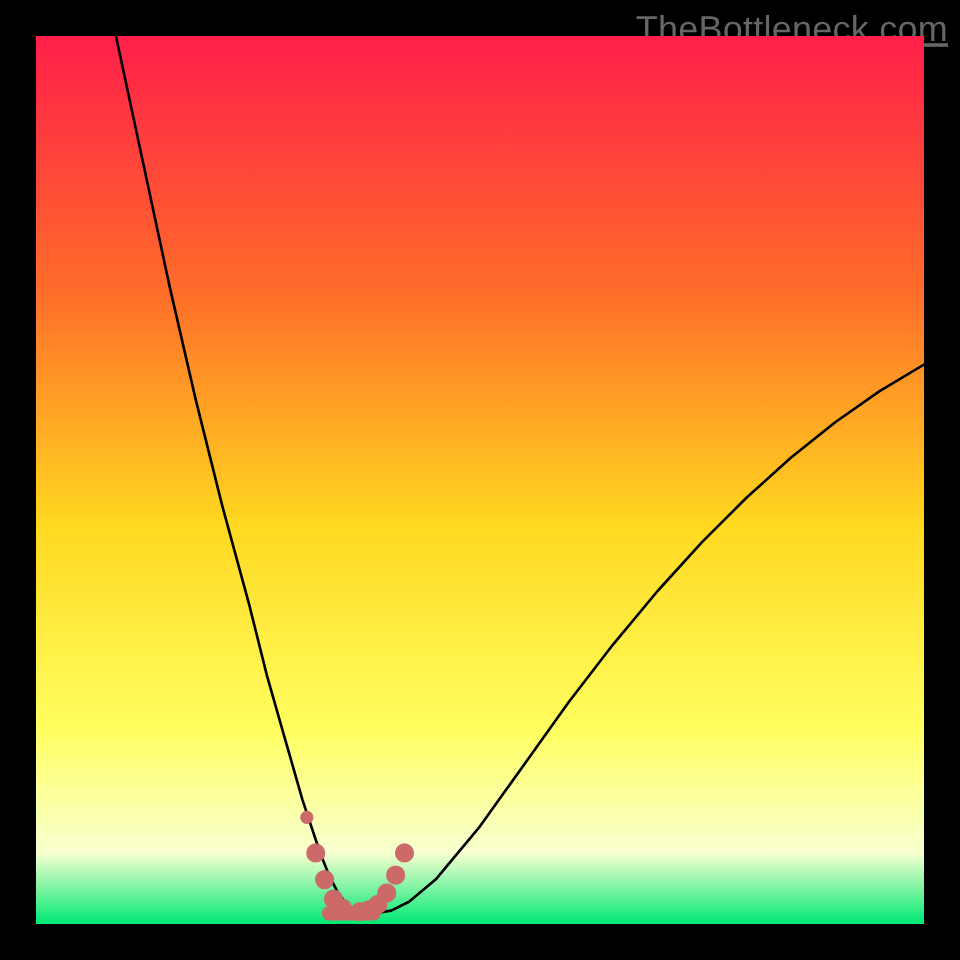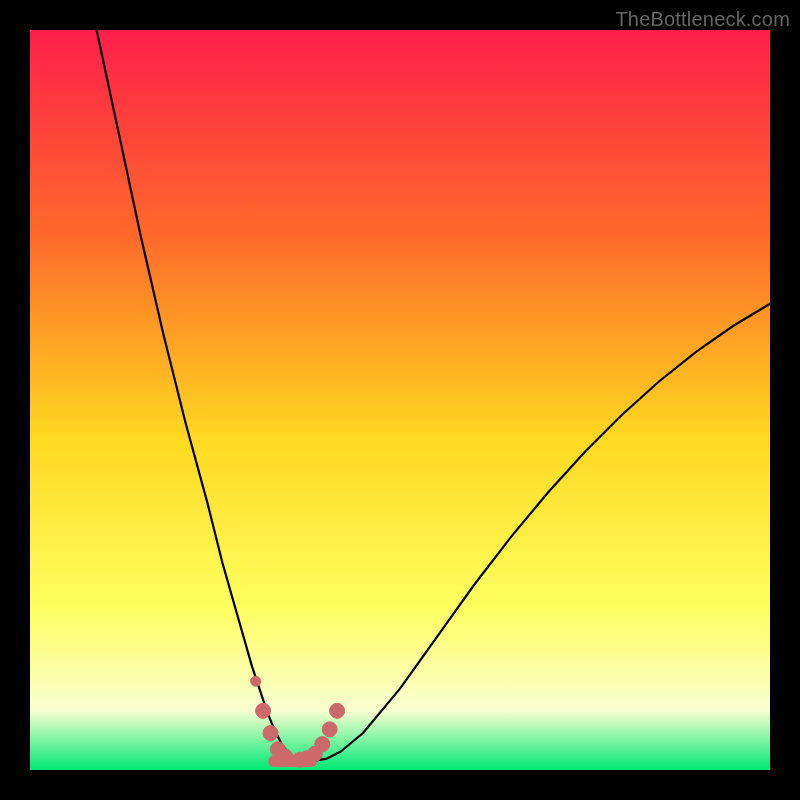--- a/index.html
+++ b/index.html
@@ -24,23 +24,24 @@
     left: 30px;
     top: 30px;
     width: 740px;
     height: 740px;
   }
   .watermark {
     position: absolute;
     top: 8px;
     right: 10px;
     color: #666;
-    font-size: 20px;
+    font-size: 30px;
     font-weight: 500;
     letter-spacing: 0.2px;
+    text-decoration: underline;
   }
   svg { display: block; }
 </style>
 </head>
 <body>
 
 <div class="frame">
   <div class="watermark">TheBottleneck.com</div>
   <div class="plot">
     <svg id="svg" width="740" height="740" viewBox="0 0 740 740">

